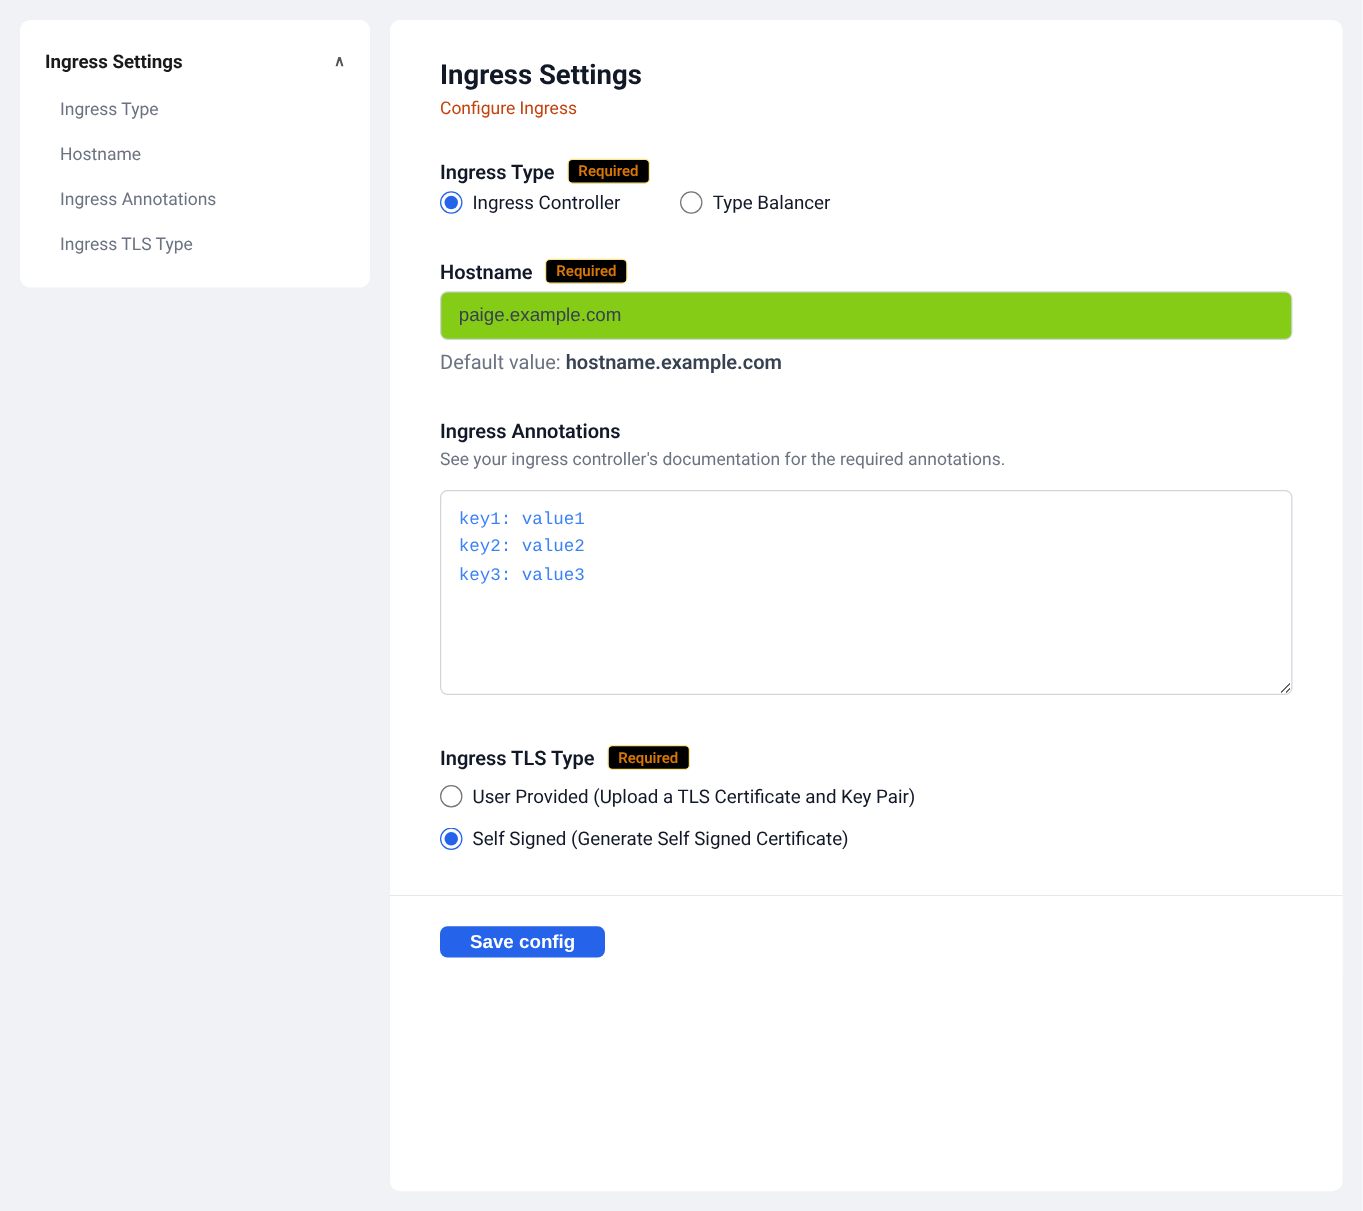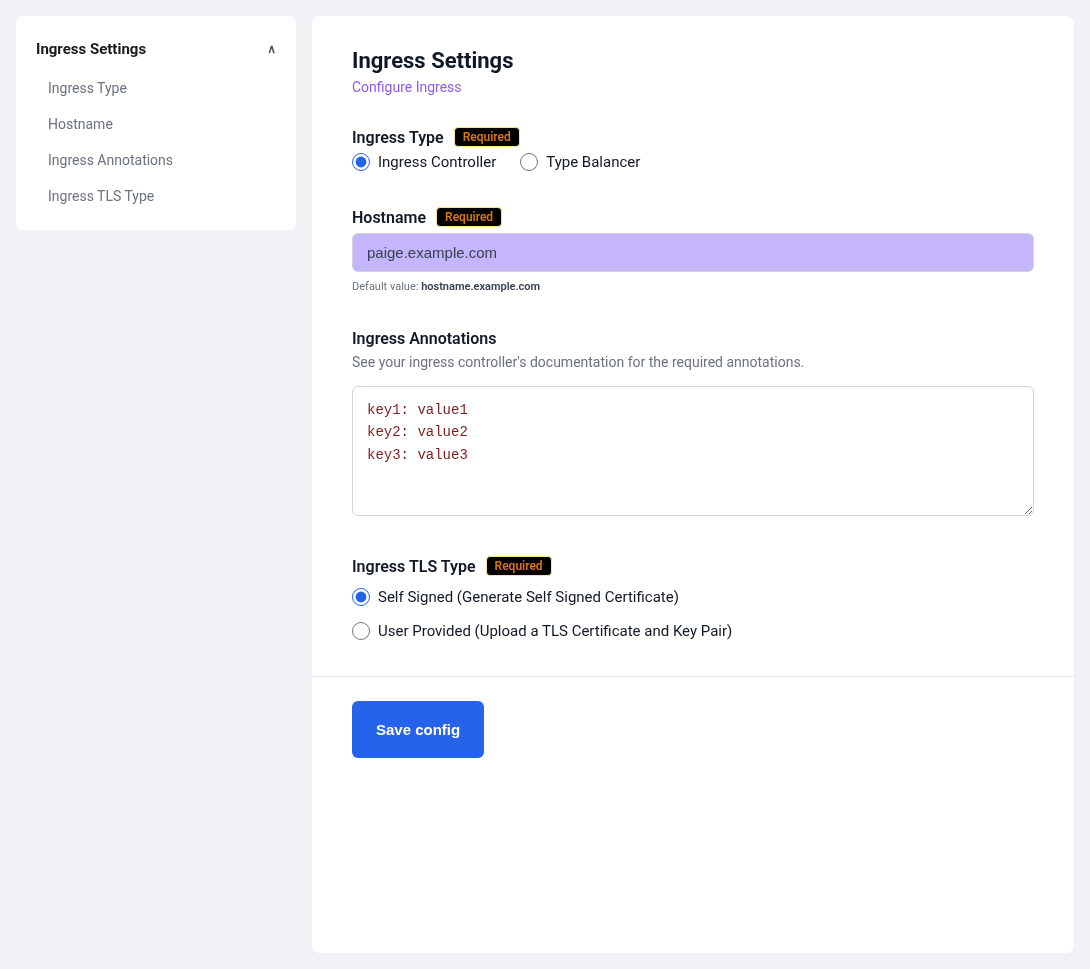--- a/index.html
+++ b/index.html
@@ -66,21 +66,21 @@
 
     .page-title {
       font-size: 22px;
       font-weight: 700;
       color: #111827;
       margin-bottom: 6px;
     }
 
     .page-subtitle {
       font-size: 14px;
-      color: #8b5cf6;
+      color: #c2410c;
       margin-bottom: 32px;
     }
 
     
     .section {
       margin-bottom: 36px;
     }
 
     .section-title-row {
       display: flex;
@@ -108,21 +108,21 @@
     .section-desc {
       font-size: 14px;
       color: #6b7280;
       margin-bottom: 16px;
     }
 
     
     .radio-group {
       display: flex;
       align-items: center;
-      gap: 24px;
+      gap: 48px;
     }
 
     .radio-option {
       display: flex;
       align-items: center;
       gap: 8px;
       cursor: pointer;
       font-size: 15px;
       color: #111827;
     }
@@ -136,65 +136,65 @@
 
     
     .text-input {
       width: 100%;
       padding: 10px 14px;
       border: 1px solid #d1d5db;
       border-radius: 6px;
       font-size: 15px;
       color: #374151;
       outline: none;
-      background: #c4b5fd;
+      background: #84cc16;
     }
 
     .default-value-row {
       margin-top: 8px;
-      font-size: 11px;
+      font-size: 16px;
       color: #6b7280;
     }
 
     .default-value-row strong {
       font-weight: 600;
       color: #374151;
     }
 
     
     .annotations-textarea {
       width: 100%;
-      height: 130px;
+      height: 164px;
       padding: 12px 14px;
       border: 1px solid #d1d5db;
       border-radius: 6px;
       font-size: 14px;
       font-family: 'Courier New', Courier, monospace;
-      color: #7f1d1d;
+      color: #3b82f6;
       resize: vertical;
       outline: none;
       background: #fff;
       line-height: 1.6;
     }
 
     
     .save-area {
       padding: 24px 40px;
       margin: 0 -40px -32px -40px;
       border-top: 1px solid #e5e7eb;
       background: #fff;
       border-radius: 0 0 8px 8px;
     }
 
     .save-button {
       background: #2563eb;
       color: #fff;
       border: none;
       border-radius: 6px;
-      padding: 20px 24px;
+      padding: 4px 24px;
       font-size: 15px;
       font-weight: 600;
       cursor: pointer;
     }
   </style>
 </head>
 <body>
 
 <div class="layout">
 
@@ -260,27 +260,27 @@
 key3: value3</textarea>
     </div>
 
     <div class="section">
       <div class="section-title-row">
         <span class="section-title">Ingress TLS Type</span>
         <span class="badge-required">Required</span>
       </div>
       <div class="radio-group" style="flex-direction: column; align-items: flex-start; gap: 16px; margin-top: 12px;">
         <label class="radio-option">
+          <input class="radio-input" type="radio" name="tls-type" value="user-provided" style="">
+          <span>User Provided (Upload a TLS Certificate and Key Pair)</span>
+        </label>
+        <label class="radio-option">
           <input class="radio-input" type="radio" name="tls-type" value="self-signed" checked="" style="">
           <span>Self Signed (Generate Self Signed Certificate)</span>
         </label>
-        <label class="radio-option">
-          <input class="radio-input" type="radio" name="tls-type" value="user-provided" style="">
-          <span>User Provided (Upload a TLS Certificate and Key Pair)</span>
-        </label>
       </div>
     </div>
 
     <div class="save-area">
       <button class="save-button">Save config</button>
     </div>
   </main>
 </div>
 
 </body></html>

